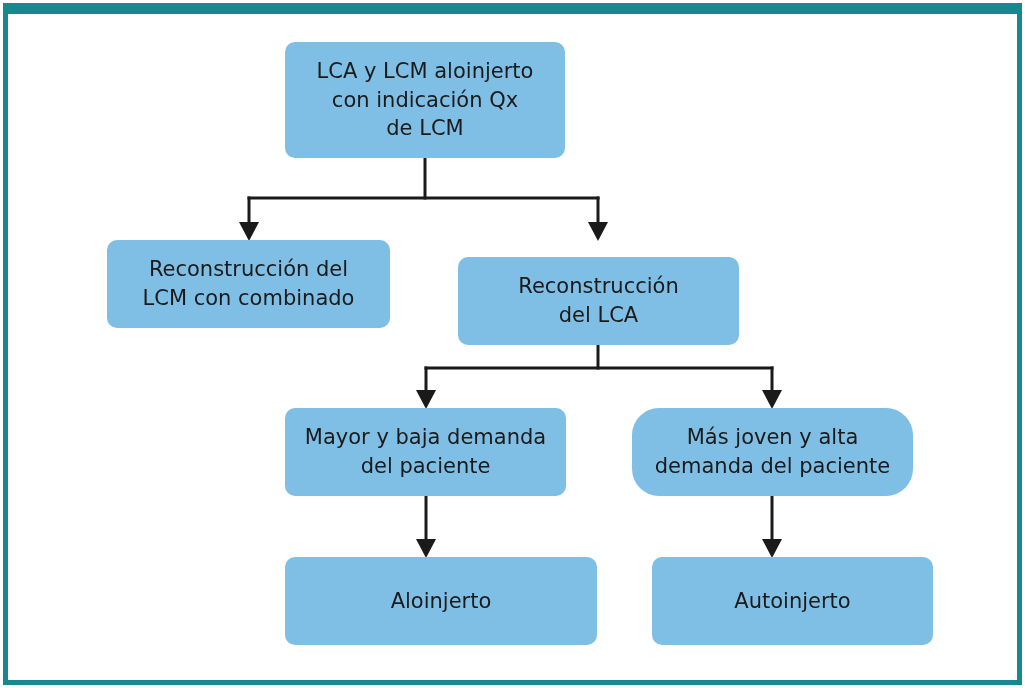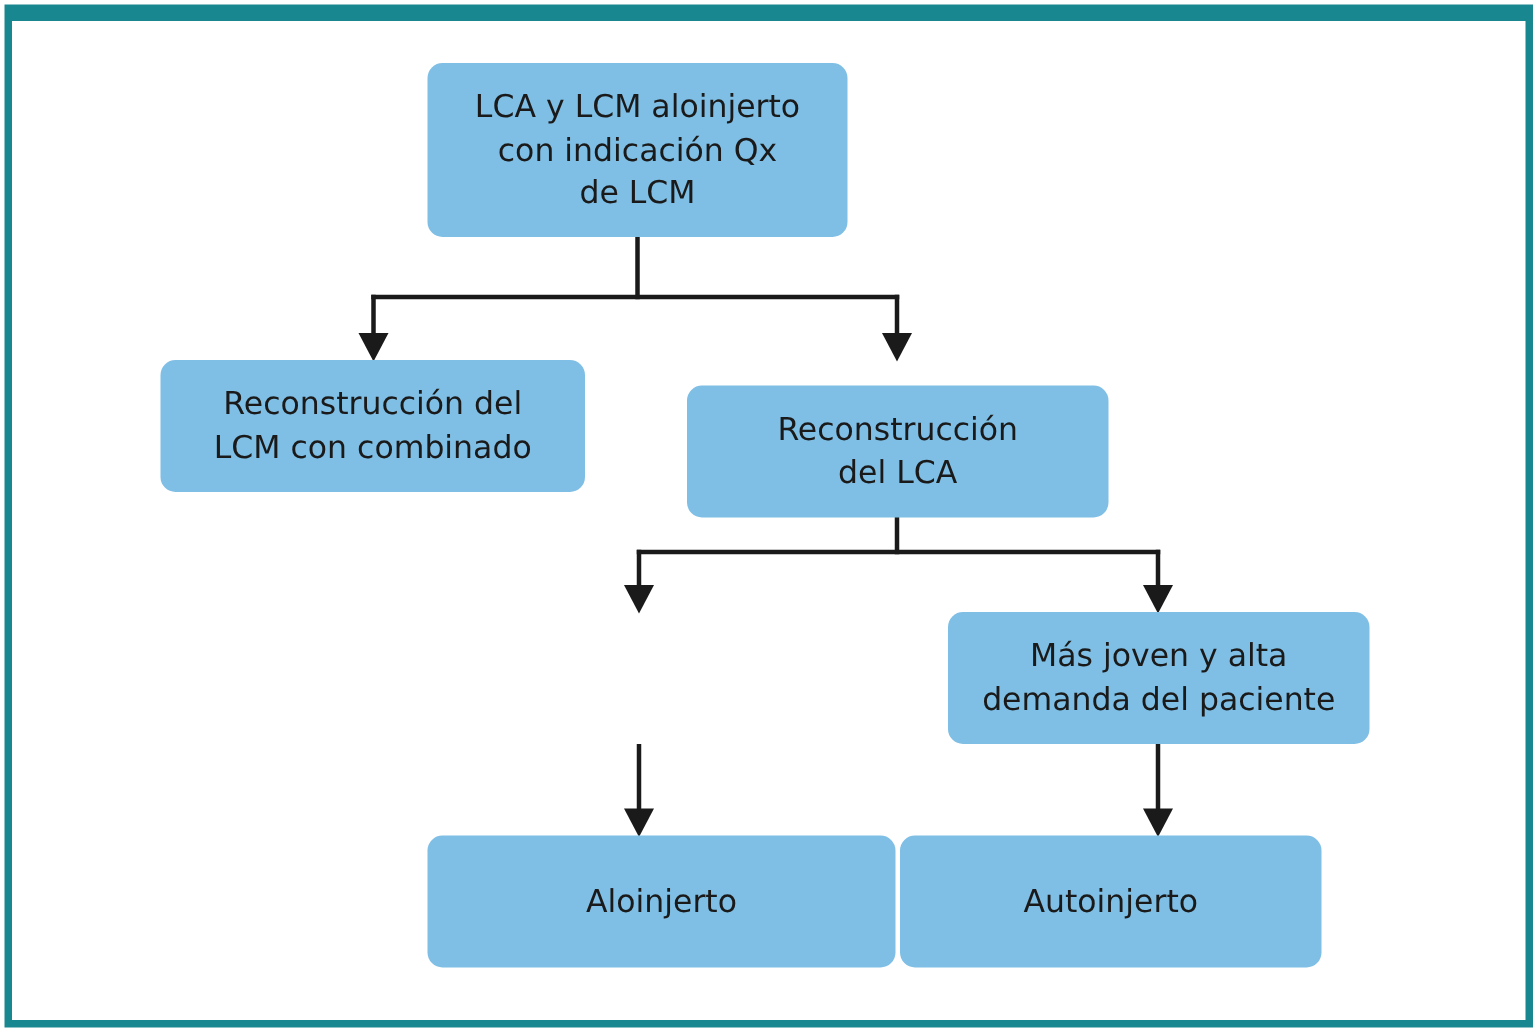--- a/index.html
+++ b/index.html
@@ -48,23 +48,23 @@
     font-size: 21px;
     line-height: 1.36;
     white-space: pre-line;
     box-sizing: border-box;
     padding: 6px 10px;
   }
   .node-root  { left: 285px; top: 42px;  width: 280px; height: 116px; }
   .node-l2l   { left: 107px; top: 240px; width: 283px; height: 88px; }
   .node-l2r   { left: 458px; top: 224px; width: 281px; height: 88px; margin-top: 33px; }
   .node-l3l   { left: 285px; top: 408px; width: 281px; height: 88px; }
-  .node-l3r   { left: 632px; top: 408px; width: 281px; height: 88px; }
+  .node-l3r   { left: 632px; top: 408px; width: 281px; height: 88px; border-radius: 27px; }
   .node-l4l   { left: 285px; top: 557px; width: 312px; height: 88px; }
-  .node-l4r   { left: 600px; top: 557px; width: 281px; height: 88px; }
+  .node-l4r   { left: 652px; top: 557px; width: 281px; height: 88px; }
 </style>
 </head>
 <body>
 
 <div id="page">
 
   <div class="frame"></div>
 
   <svg class="connectors" viewBox="0 0 1025 688" aria-hidden="true">
 
@@ -100,20 +100,22 @@
   <div class="node node-root">LCA y LCM aloinjerto
 con indicación Qx
 de LCM</div>
 
   <div class="node node-l2l">Reconstrucción del
 LCM con combinado</div>
 
   <div class="node node-l2r">Reconstrucción
 del LCA</div>
 
+  <div class="node node-l3l">Mayor y baja demanda
+del paciente</div>
 
   <div class="node node-l3r">Más joven y alta
 demanda del paciente</div>
 
   <div class="node node-l4l">Aloinjerto</div>
 
   <div class="node node-l4r">Autoinjerto</div>
 
 </div>
 

